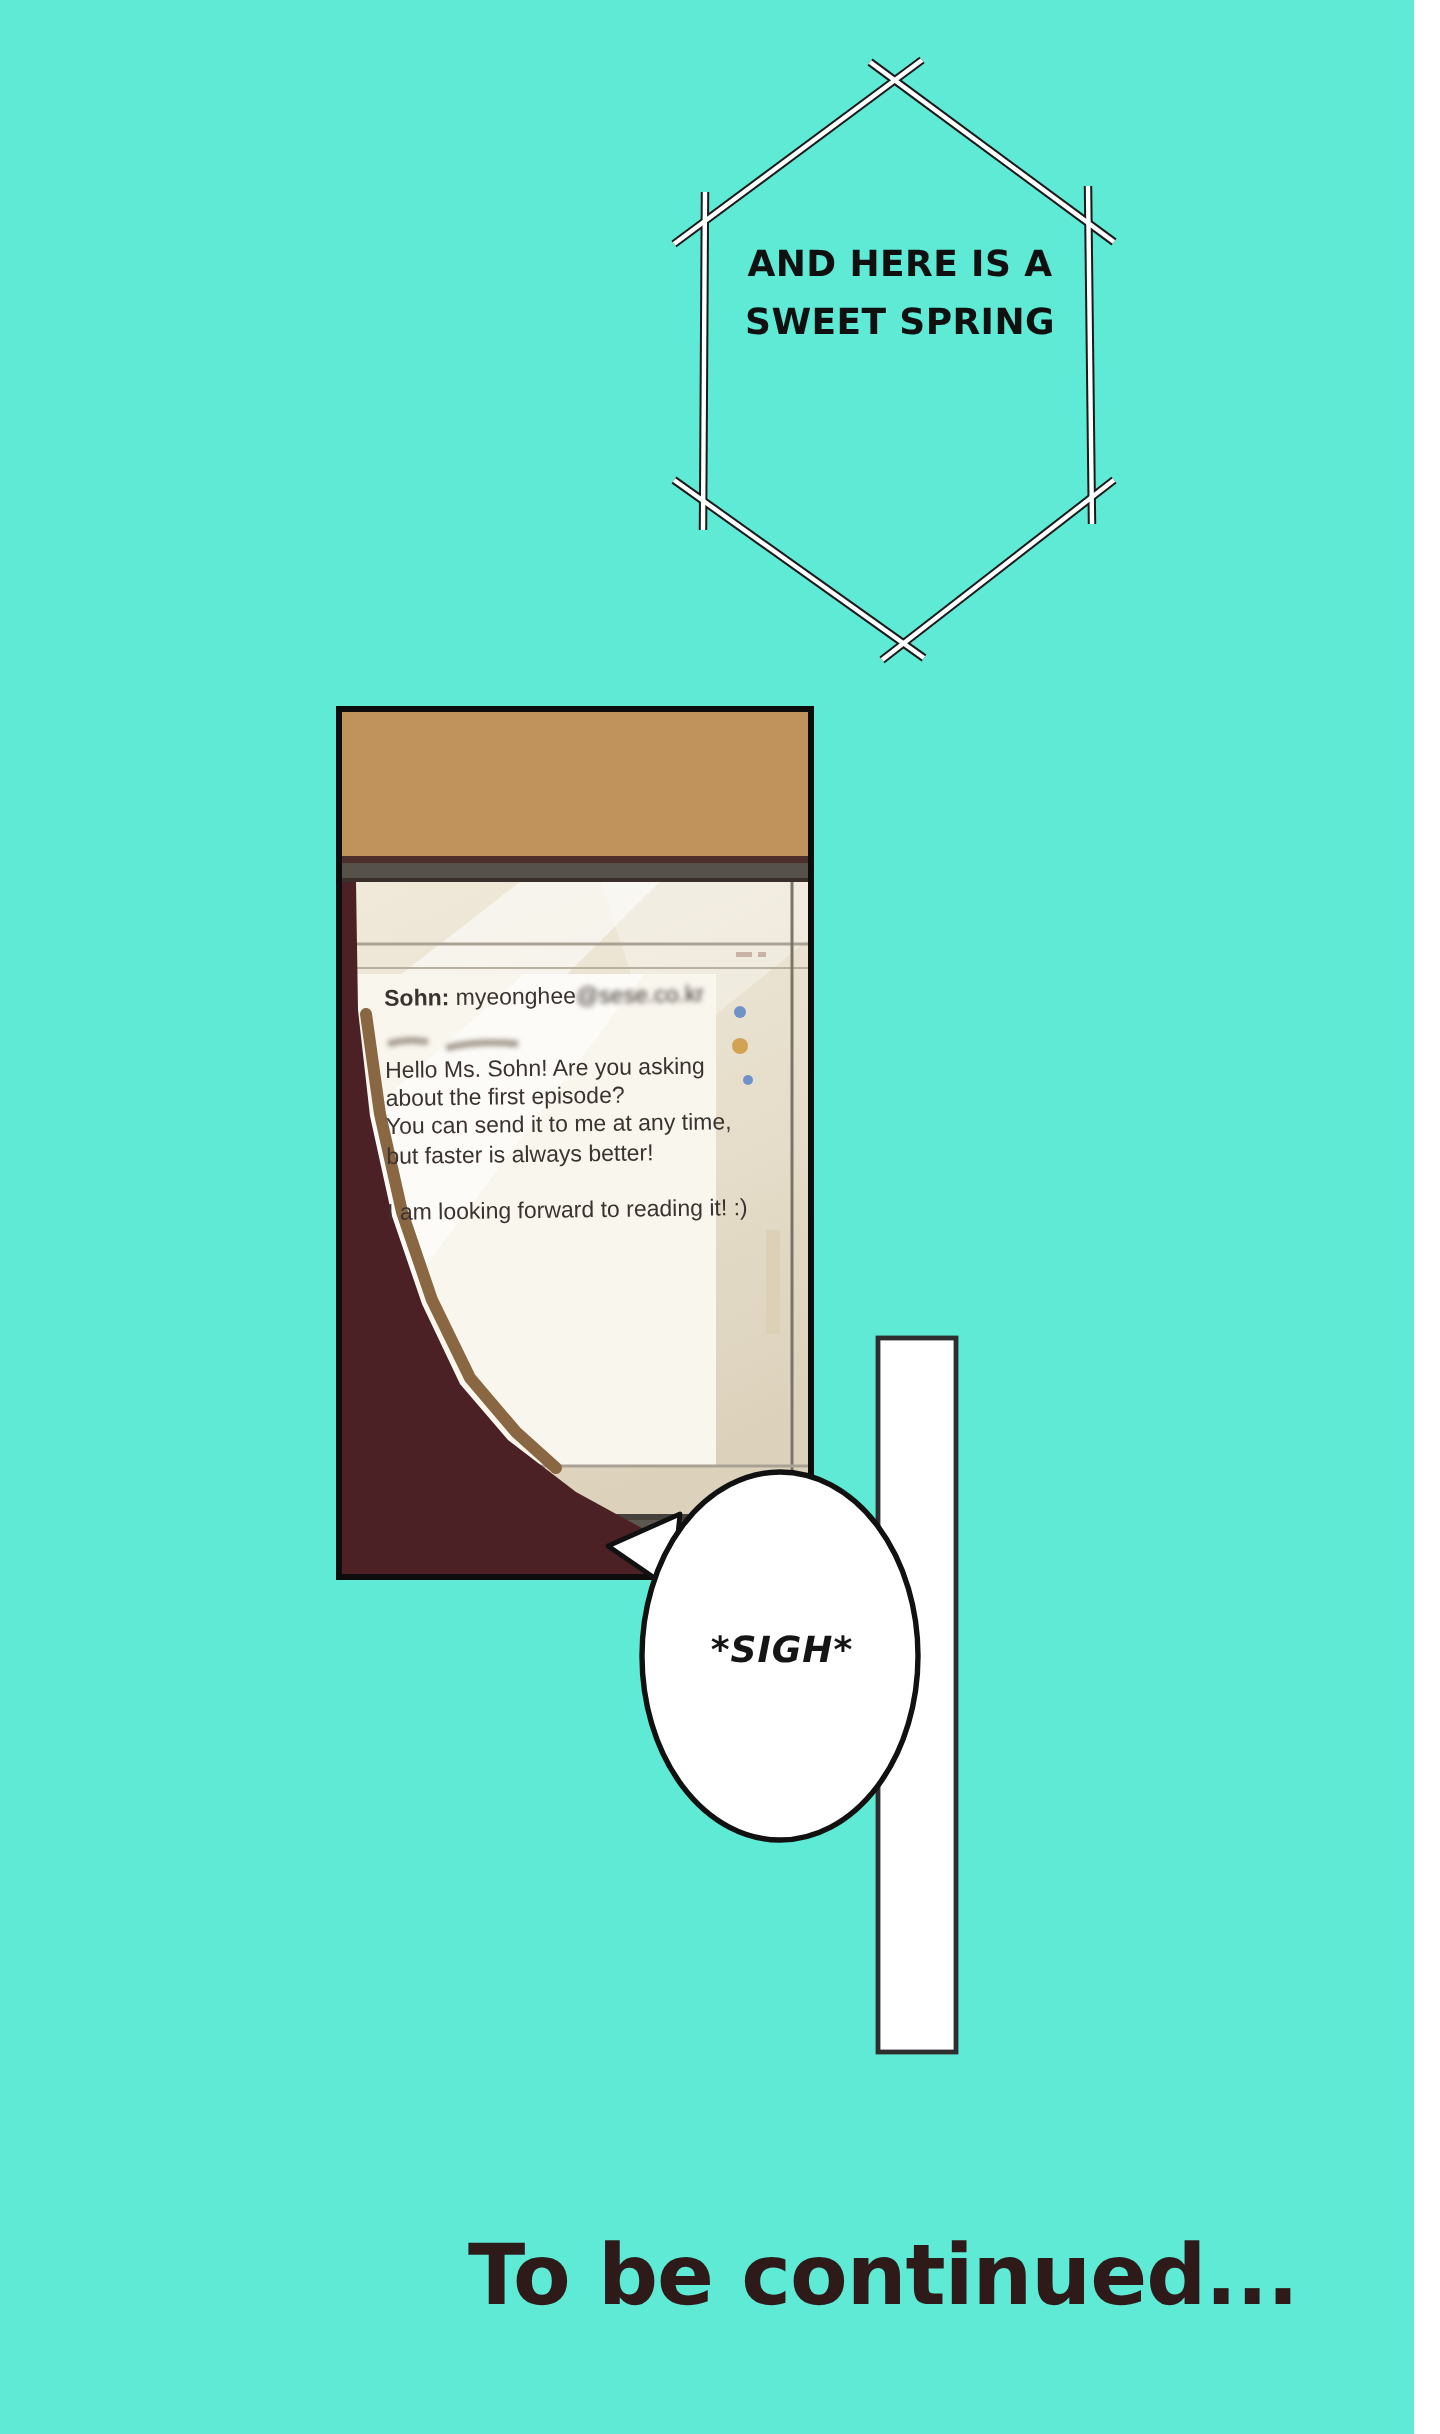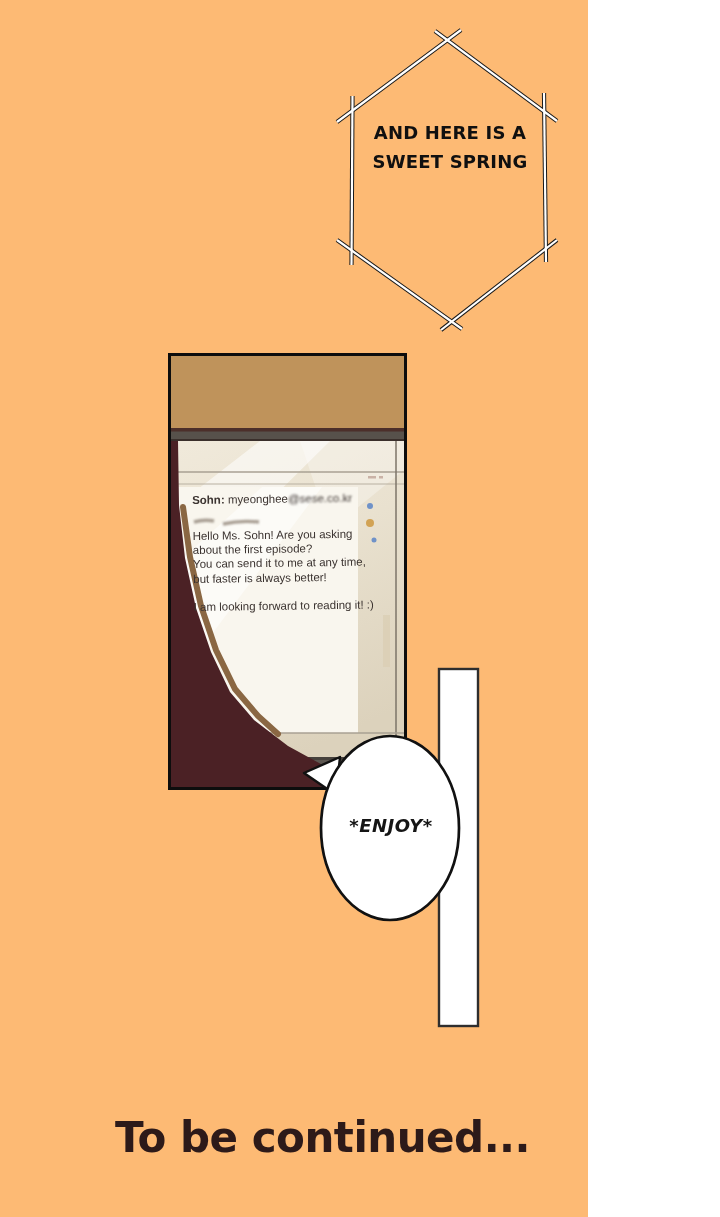--- a/index.html
+++ b/index.html
@@ -1,16 +1,16 @@
 <!DOCTYPE html>
 <html><head>
 <meta charset="utf-8">
 <style>
   html,body{margin:0;padding:0;background:#ffffff;}
-  .page{position:relative;width:588px;height:1217px;background:#fdba74;overflow:hidden;
+  .page{position:relative;width:707px;height:1217px;background:#5eead4;overflow:hidden;
         font-family:"DejaVu Sans",sans-serif;}
   svg{position:absolute;left:0;top:0;}
   
   .hex-text{position:absolute;left:350px;top:119px;width:200px;text-align:center;
             font-family:"DejaVu Sans",sans-serif;font-weight:bold;font-size:18px;
             line-height:28.5px;color:#101010;letter-spacing:0.2px;}
   
   .email-content{position:absolute;left:192px;top:494px;width:186px;
                  font-family:"Liberation Sans",sans-serif;font-size:11.5px;
                  color:#3b3330;transform:rotate(-0.8deg);transform-origin:left top;}
@@ -135,16 +135,16 @@
     </div>
     <div class="email-body">
       <div>Hello Ms. Sohn! Are you asking</div>
       <div>about the first episode?</div>
       <div>You can send it to me at any time,</div>
       <div>but faster is always better!</div>
       <div class="gap-line">I am looking forward to reading it! :)</div>
     </div>
   </div>
 
-  <div class="sigh-text">*ENJOY*</div>
+  <div class="sigh-text">*SIGH*</div>
 
   <div class="footer-text" style="color: rgb(45, 26, 25);">To be continued...</div>
 </div>
 
 </body></html>

